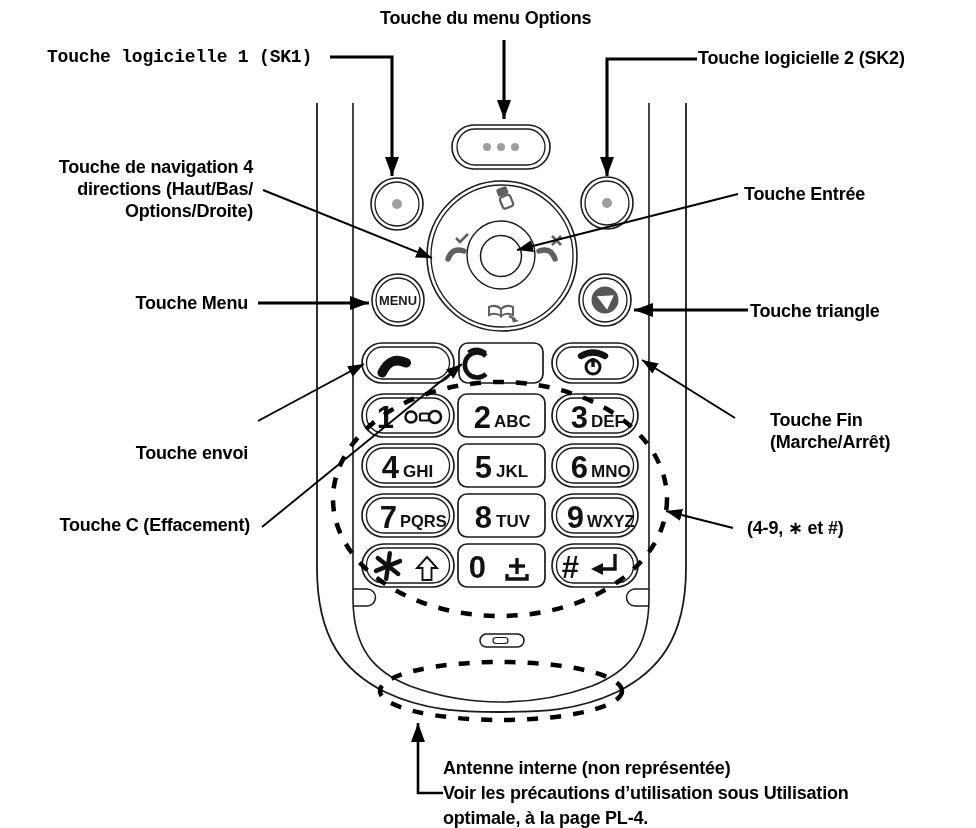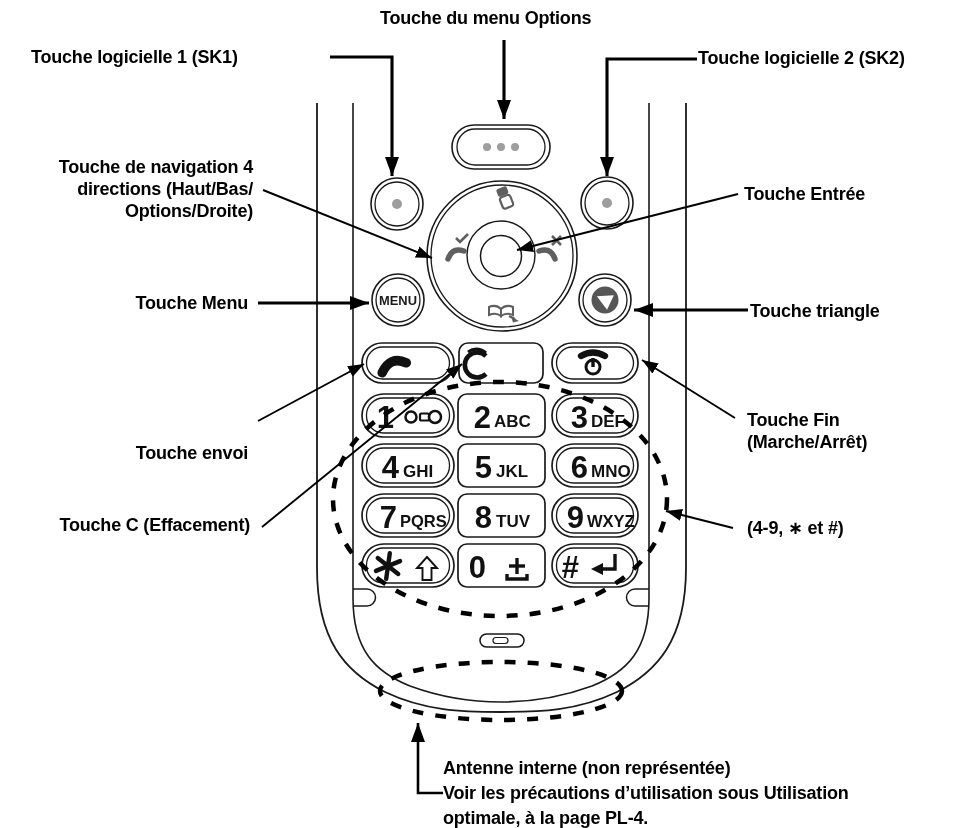--- a/index.html
+++ b/index.html
@@ -4,21 +4,21 @@
 <style>
   html,body{margin:0;padding:0;background:#fff;}
   body{width:976px;height:828px;position:relative;overflow:hidden;
        font-family:"Liberation Sans","DejaVu Sans",sans-serif;color:#000;}
   #stage{position:absolute;left:0;top:0;width:976px;height:828px;}
   svg{position:absolute;left:0;top:0;}
   .lab{position:absolute;font-weight:bold;font-size:18px;line-height:23px;
        white-space:nowrap;letter-spacing:-0.2px;}
   .ra{text-align:right;}
   .lh25 div{line-height:25px;}
-  .lh22 div{line-height:22px;}
+  .lh22 div{line-height:22px;margin-left:23px;}
 </style>
 </head>
 <body>
 
 <div id="stage">
 
 <svg width="976" height="828" viewBox="0 0 976 828">
   <defs>
     <marker id="mB" markerUnits="userSpaceOnUse" markerWidth="22" markerHeight="16" refX="19" refY="7" orient="auto">
       <path d="M0,0 L19,7 L0,14 Z" fill="#000"></path>
@@ -213,21 +213,21 @@
       <line x1="258" y1="421" x2="364" y2="364" marker-end="url(#mS)"></line>
       <line x1="262" y1="527" x2="462" y2="364" marker-end="url(#mS)"></line>
       <line x1="735" y1="418" x2="642" y2="360" marker-end="url(#mS)"></line>
       <line x1="733" y1="528" x2="666" y2="511" marker-end="url(#mS)"></line>
     </g>
   </g>
 </svg>
 
 <div class="lab" style="left:380px;top:7px;">Touche du menu Options</div>
 
-<div class="lab" style="left:31px;top:46px;">Touche logicielle 1 (SK1)</div>
+<div class="lab" style="left:47px;top:46px;font-family:Liberation Mono, monospace;">Touche logicielle 1 (SK1)</div>
 
 <div class="lab" style="left:698px;top:47px;text-align:right;">Touche logicielle 2 (SK2)</div>
 
 <div class="lab ra lh22" style="right:723px;top:156px;">
   <div>Touche de navigation 4</div>
   <div>directions (Haut/Bas/</div>
   <div>Options/Droite)</div>
 </div>
 
 <div class="lab ra" style="right:728px;top:292px;">Touche Menu</div>

